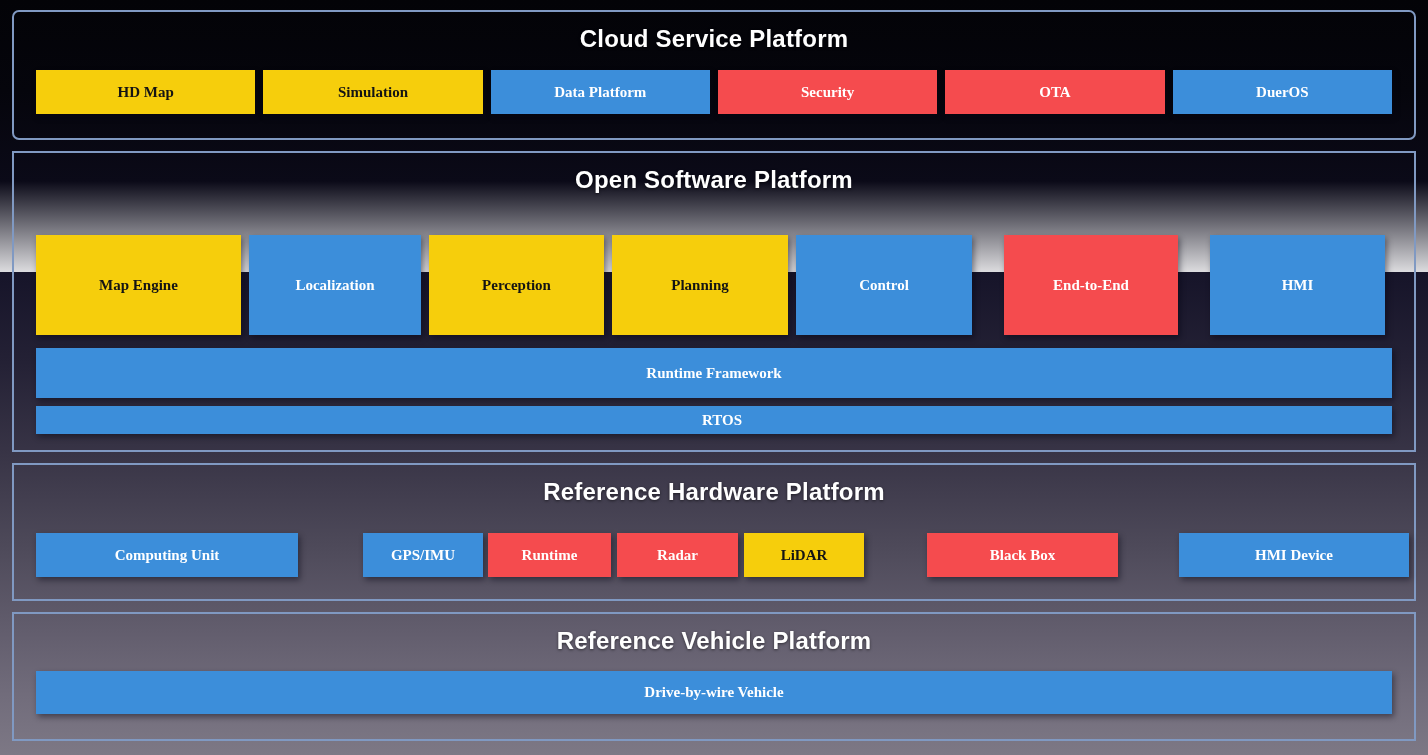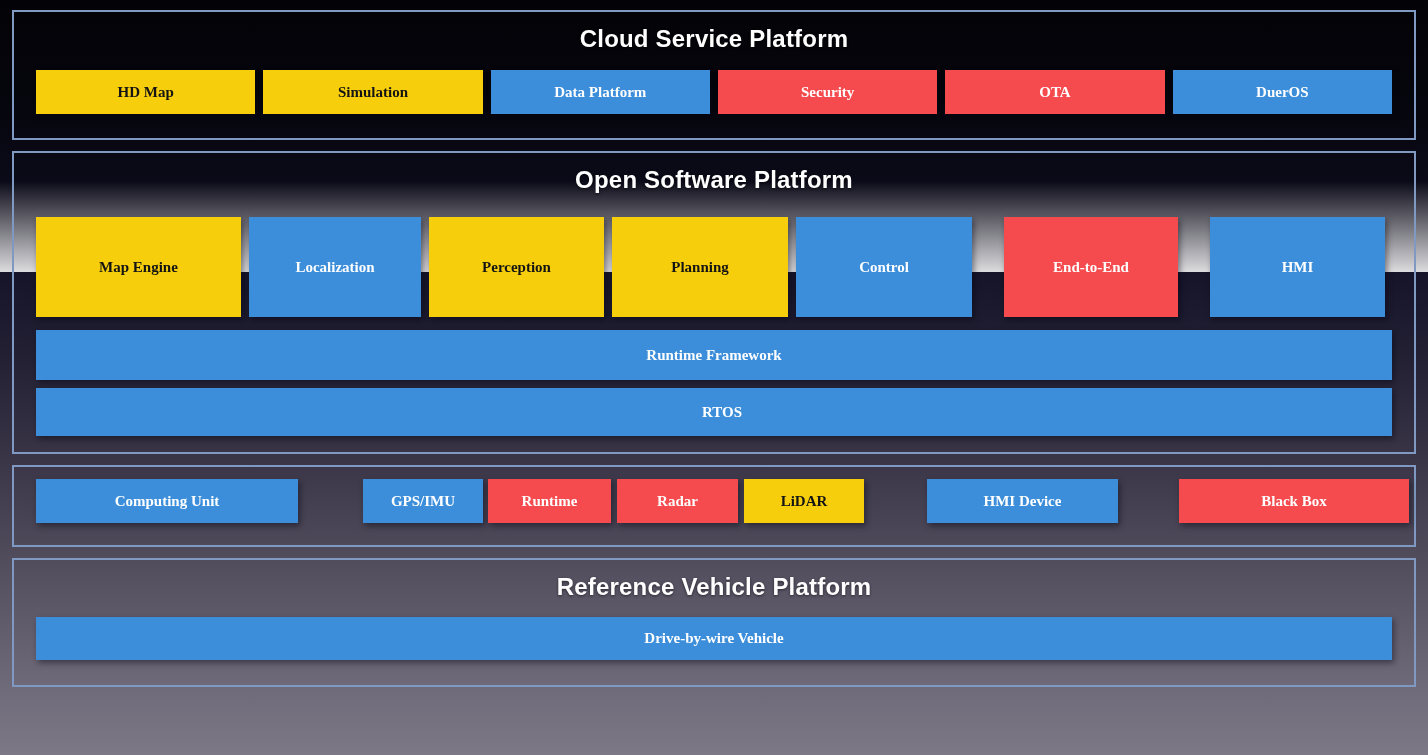--- a/index.html
+++ b/index.html
@@ -37,40 +37,40 @@
   .box {
     box-sizing: border-box;
     display: flex; align-items: center; justify-content: center;
     font-size: 15px; font-weight: 700;
     text-align: center;
     box-shadow: 2px 3px 6px rgba(4,4,18,0.45);
     flex-shrink: 0;
     font-family: Liberation Serif, serif;
   }
   
-  .s-cloud { padding-bottom: 24px; }
+  .s-cloud { padding-bottom: 24px; border-radius: 7px; }
   .s-cloud .panel-title { margin-bottom: 16px; }
   .row-cloud { gap: 8px; }
   .row-cloud .box { flex: 1 1 0; height: 44px; }
   
   .s-software { padding-bottom: 16px; }
-  .s-software .panel-title { margin-bottom: 22px; }
+  .s-software .panel-title { margin-bottom: 40px; }
   .row-software { margin-bottom: 13px; }
   .row-software .box { height: 100px; width: 175px; }
   .row-software .box:nth-child(1) { width: 205px; }
   .row-software .box:nth-child(2) { width: 172px; margin-left: 8px; }
   .row-software .box:nth-child(3) { margin-left: 8px; }
   .row-software .box:nth-child(4) { width: 176px; margin-left: 8px; }
   .row-software .box:nth-child(5) { width: 176px; margin-left: 8px; }
   .row-software .box:nth-child(6) { width: 174px; margin-left: 32px; }
   .row-software .box:nth-child(7) { margin-left: 32px; }
   .row-full .box { width: 100%; }
   .row-runtime { margin-bottom: 8px; }
   .row-runtime .box { height: 50px; }
-  .row-rtos .box { height: 48px; padding-left: 16px; }
+  .row-rtos .box { height: 28px; padding-left: 16px; }
   
   .s-hardware { padding-bottom: 22px; }
   .s-hardware .panel-title { margin-bottom: 26px; }
   .row-hardware .box { height: 44px; }
   .row-hardware .box:nth-child(1) { width: 262px; }
   .row-hardware .box:nth-child(2) { width: 120px; margin-left: 65px; }
   .row-hardware .box:nth-child(3) { width: 123px; margin-left: 5px; }
   .row-hardware .box:nth-child(4) { width: 121px; margin-left: 6px; }
   .row-hardware .box:nth-child(5) { width: 120px; margin-left: 6px; }
   .row-hardware .box:nth-child(6) { width: 191px; margin-left: 63px; }
@@ -110,28 +110,29 @@
       </div>
     <div class="row row-full row-runtime">
         <div class="box" style="background: rgb(60, 142, 218); color: rgb(255, 255, 255);">Runtime Framework</div>
       </div>
     <div class="row row-full row-rtos">
         <div class="box" style="background: rgb(60, 142, 218); color: rgb(255, 255, 255);">RTOS</div>
       </div>
   </section>
 
   <section class="panel s-hardware">
+    <h2 class="panel-title">Reference Hardware Platform</h2>
     <div class="row row-hardware">
         <div class="box" style="background: rgb(60, 142, 218); color: rgb(255, 255, 255);">Computing Unit</div>
         <div class="box" style="background: rgb(60, 142, 218); color: rgb(255, 255, 255);">GPS/IMU</div>
         <div class="box" style="background: rgb(245, 75, 78); color: rgb(255, 255, 255);">Runtime</div>
         <div class="box" style="background: rgb(245, 75, 78); color: rgb(255, 255, 255);">Radar</div>
         <div class="box" style="background: rgb(246, 206, 12); color: rgb(20, 20, 20);">LiDAR</div>
+        <div class="box" style="background: rgb(245, 75, 78); color: rgb(255, 255, 255);">Black Box</div>
         <div class="box" style="background: rgb(60, 142, 218); color: rgb(255, 255, 255);">HMI Device</div>
-        <div class="box" style="background: rgb(245, 75, 78); color: rgb(255, 255, 255);">Black Box</div>
       </div>
   </section>
 
   <section class="panel s-vehicle">
     <h2 class="panel-title">Reference Vehicle Platform</h2>
     <div class="row row-full row-vehicle">
         <div class="box" style="background: rgb(60, 142, 218); color: rgb(255, 255, 255);">Drive-by-wire Vehicle</div>
       </div>
   </section>
 

